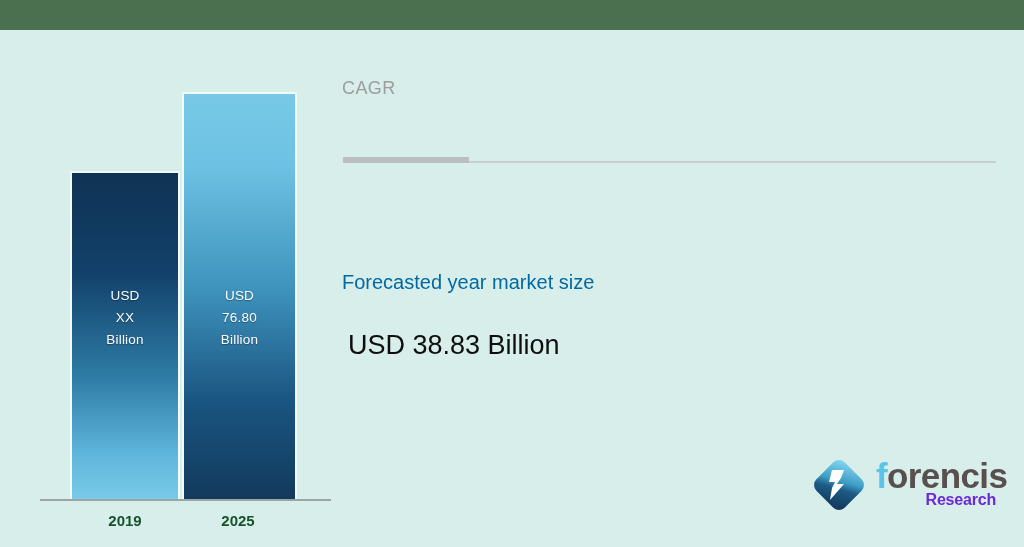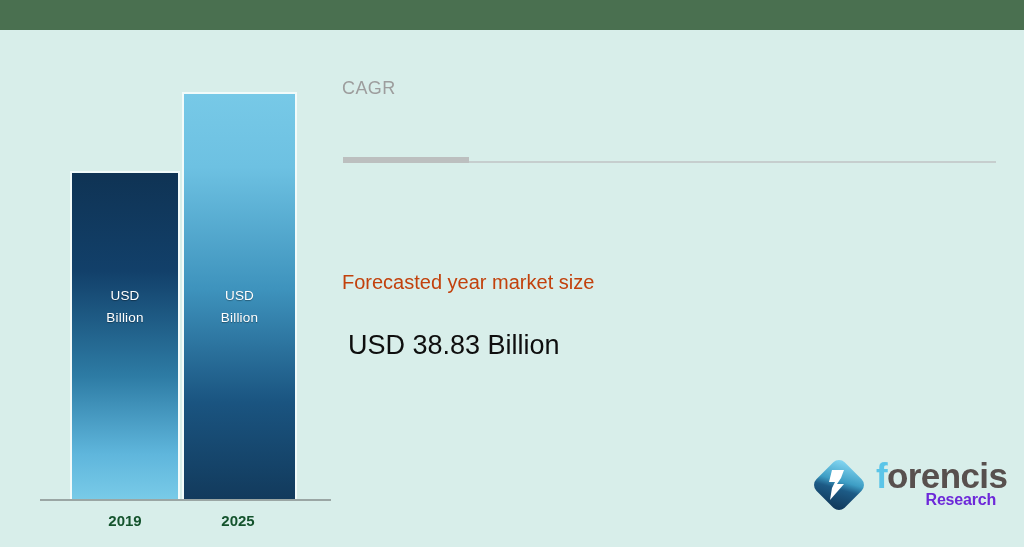--- a/index.html
+++ b/index.html
@@ -146,21 +146,21 @@
     font-weight: bold;
     color: #0a0a0a;
     letter-spacing: -0.3px;
     white-space: nowrap;
   }
   .subtitle {
     position: absolute;
     left: 0;
     top: 241px;
     font-size: 20px;
-    color: #c2410c;
+    color: #0369a1;
     white-space: nowrap;
   }
   .value {
     position: absolute;
     left: 6px;
     top: 300px;
     font-size: 27px;
     color: #0e0e0e;
     white-space: nowrap;
   }
@@ -215,27 +215,29 @@
 
 <div class="canvas">
 
   <div class="topbar"></div>
 
   <div class="chart">
 
     <div class="bar bar-2019">
       <div class="bar-label">
         <div>USD</div>
+        <div>XX</div>
         <div>Billion</div>
       </div>
     </div>
 
     <div class="bar bar-2024">
       <div class="bar-label">
         <div>USD</div>
+        <div>76.80</div>
         <div>Billion</div>
       </div>
     </div>
 
     <div class="axis-line"></div>
 
     <div class="year year-2019">2019</div>
     <div class="year year-2024">2025</div>
   </div>
 

